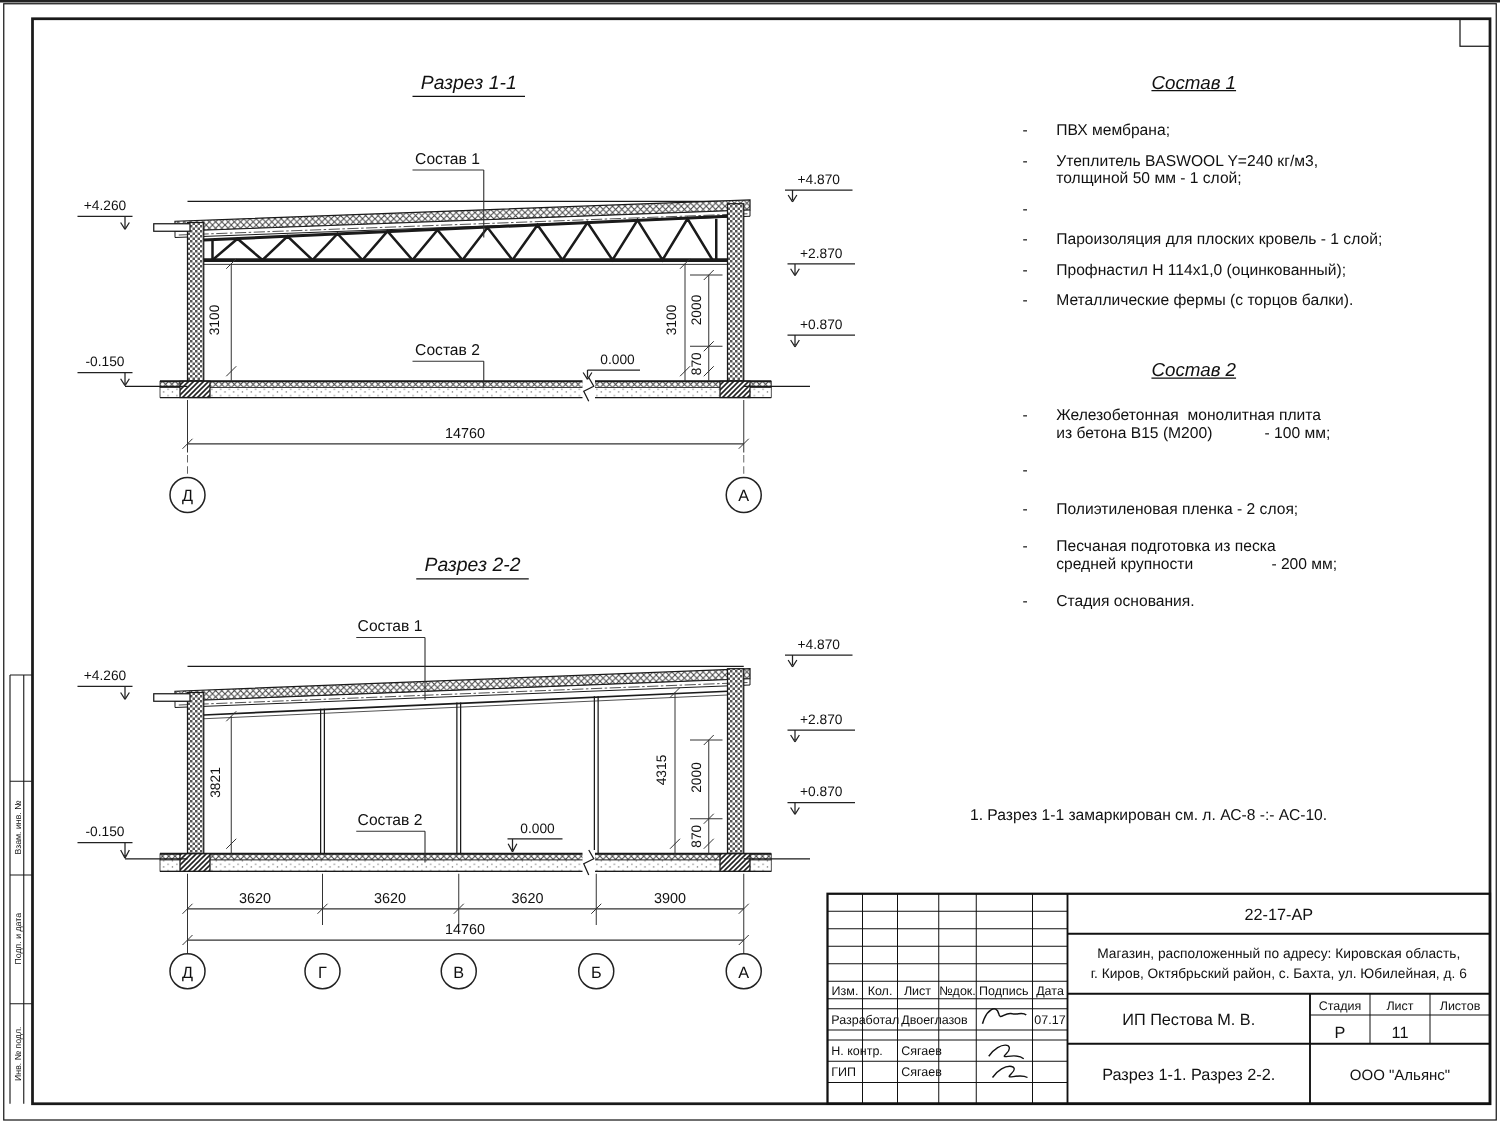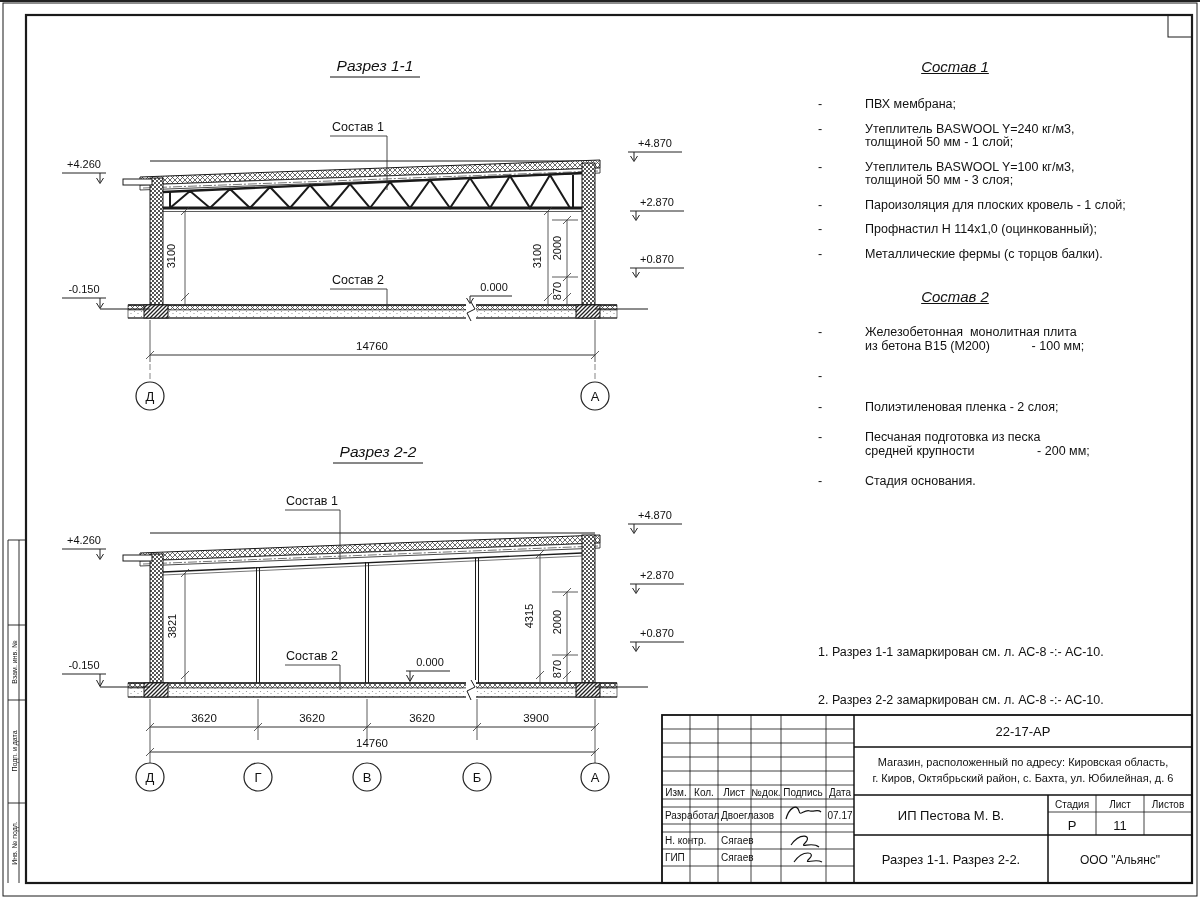--- a/index.html
+++ b/index.html
@@ -7,21 +7,21 @@
        font-family:"Liberation Sans", sans-serif;color:#111;overflow:hidden;}
   #scan-edge{position:absolute;left:0;top:0;width:1200px;height:2px;background:#222;}
   svg{position:absolute;left:0;top:0;}
   svg text{fill:#111;font-family:"Liberation Sans", sans-serif;}
   .s-title{position:absolute;width:120px;text-align:center;font-style:italic;
            font-size:15px;text-decoration:underline;font-weight:500;}
   .list{position:absolute;width:360px;font-size:12.5px;line-height:13.5px;}
   .item{display:flex;margin-bottom:11px;}
   .list2 .item{margin-bottom:17px;}
   .item .dash{width:27px;flex:0 0 27px;}
-  .item .txt div{white-space:pre;margin-left:20px;}
+  .item .txt div{white-space:pre;}
   .notes{position:absolute;font-size:12.5px;line-height:16px;white-space:pre;}
 </style>
 </head>
 <body>
 
 <div id="scan-edge"></div>
 
 <svg width="1200" height="900" viewBox="0 0 1200 900">
   <defs>
     <pattern id="chk" width="4" height="4" patternUnits="userSpaceOnUse">
@@ -295,24 +295,20 @@
   </div>
   <div class="item">
     <span class="dash">-</span>
     <div class="txt">
         <div>Утеплитель BASWOOL Y=240 кг/м3,</div>
         <div>толщиной 50 мм - 1 слой;</div>
       </div>
   </div>
   <div class="item">
     <span class="dash">-</span>
-    <div class="txt">
-        <div>Утеплитель BASWOOL Y=100 кг/м3,</div>
-        <div>толщиной 50 мм - 3 слоя;</div>
-      </div>
   </div>
   <div class="item">
     <span class="dash">-</span>
     <div class="txt">
         <div>Пароизоляция для плоских кровель - 1 слой;</div>
       </div>
   </div>
   <div class="item">
     <span class="dash">-</span>
     <div class="txt">
@@ -353,16 +349,15 @@
       </div>
   </div>
   <div class="item">
     <span class="dash">-</span>
     <div class="txt">
         <div>Стадия основания.</div>
       </div>
   </div>
 </div>
 
-<div class="notes" style="left:818px;top:612px;">
+<div class="notes" style="left:776px;top:612px;">
   <div>1. Разрез 1-1 замаркирован см. л. АС-8 -:- АС-10.</div>
-  <div>2. Разрез 2-2 замаркирован см. л. АС-8 -:- АС-10.</div>
 </div>
 
 </body></html>

